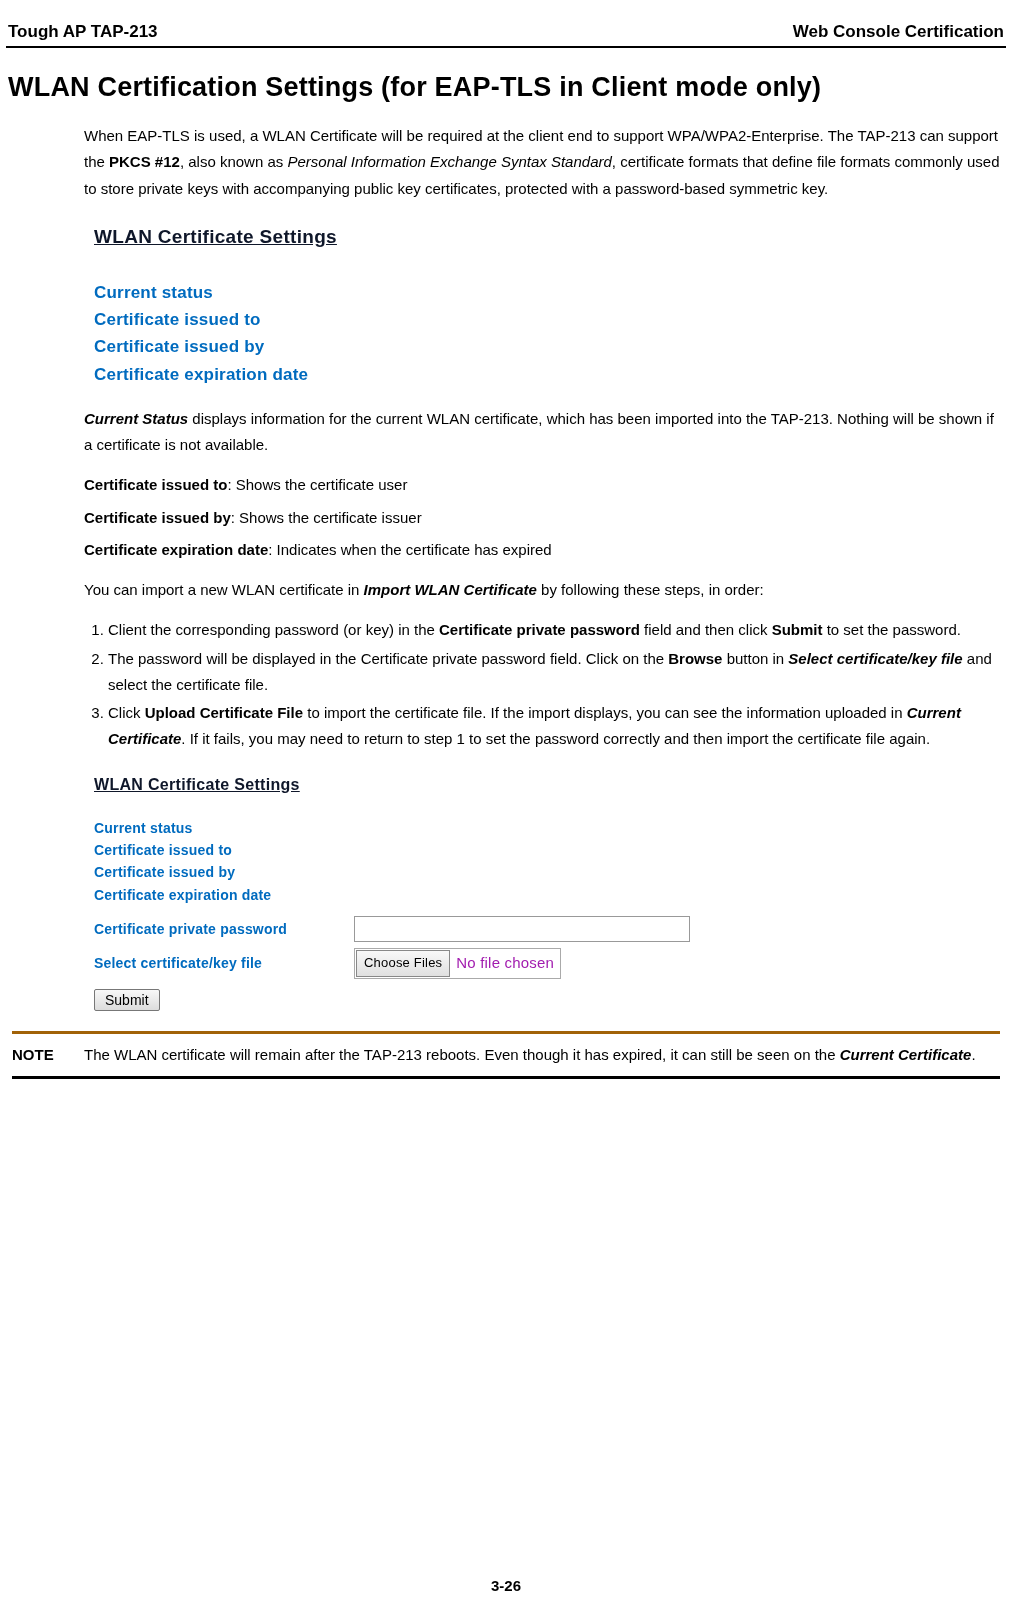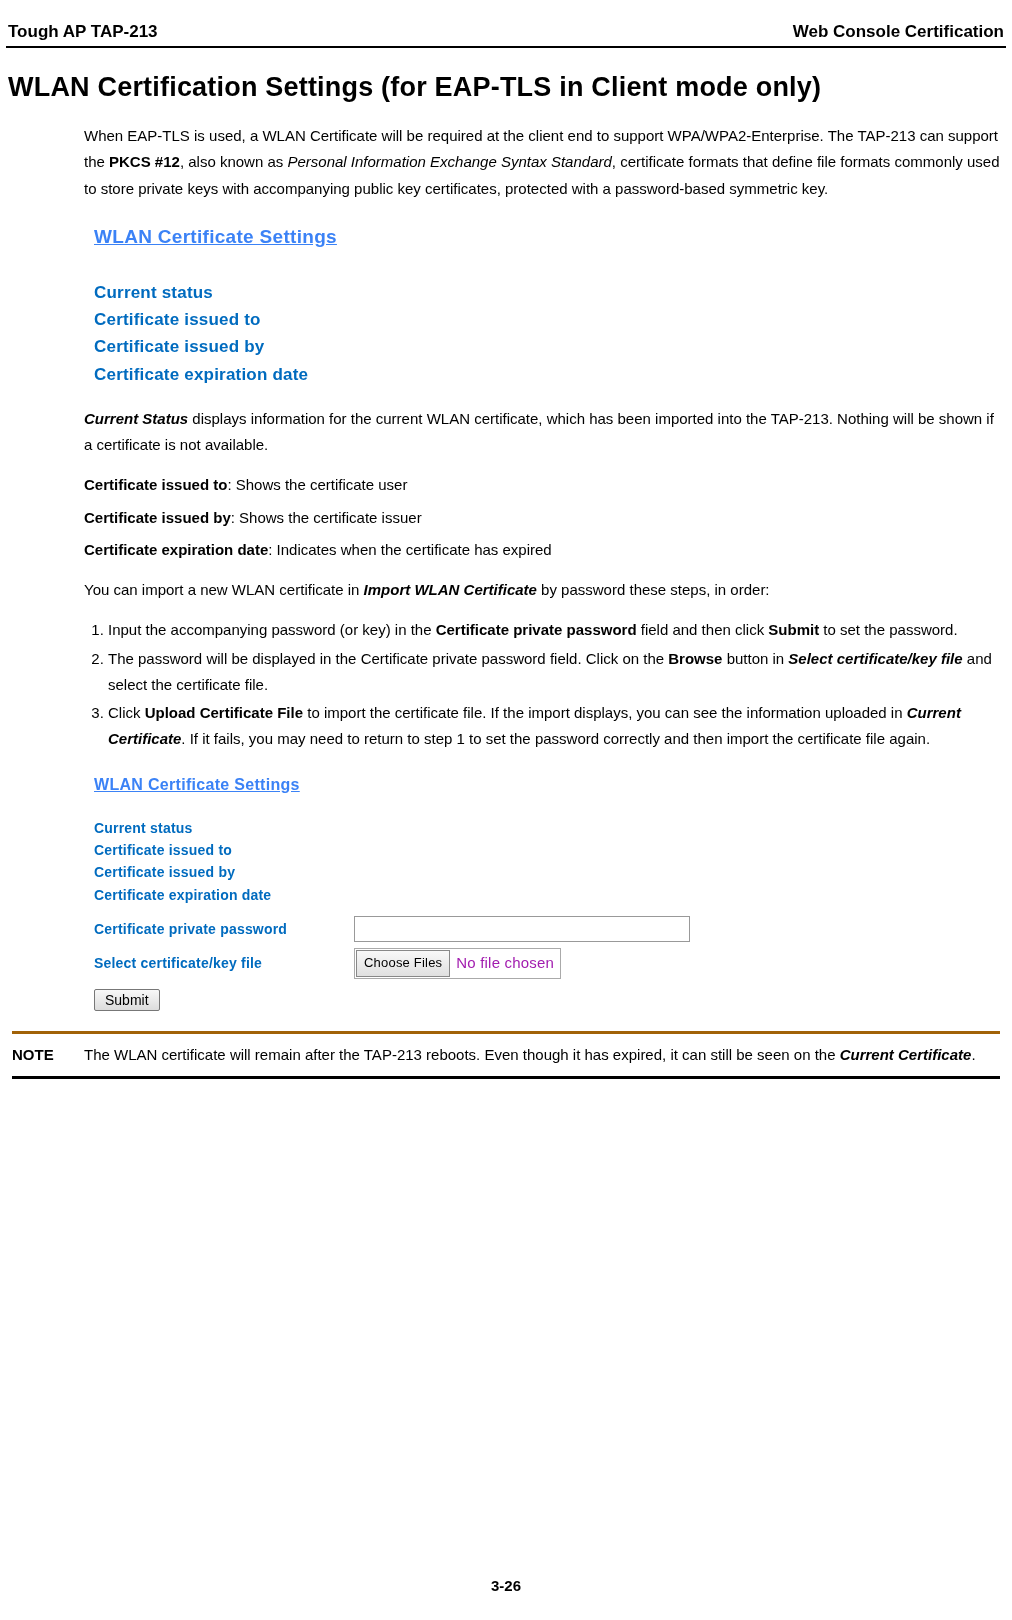--- a/index.html
+++ b/index.html
@@ -43,21 +43,21 @@
     line-height: 1.75;
   }
   .content p { margin: 0 0 14px 0; }
   .content .tight { margin: 0 0 6px 0; }
   .screenshot-box {
     margin: 18px 0 18px 10px;
     width: 760px;
   }
   .sc-title {
     font-family: Tahoma, Verdana, sans-serif;
-    color: #3b82f6;
+    color: #0f172a;
     font-weight: bold;
     font-size: 19px;
     text-decoration: underline;
     margin-bottom: 26px;
     display: inline-block;
     letter-spacing: 0.3px;
   }
   .sc-row {
     font-family: Tahoma, Verdana, sans-serif;
     color: #006bbf;
@@ -186,26 +186,26 @@
     <p class="tight">
       <b>Certificate issued to</b><span>: Shows the certificate user</span>
     </p>
     <p class="tight">
       <b>Certificate issued by</b><span>: Shows the certificate issuer</span>
     </p>
     <p>
       <b>Certificate expiration date</b><span>: Indicates when the certificate has expired</span>
     </p>
     <p>
-      <span>You can import a new WLAN certificate in </span><span class="bi">Import WLAN Certificate</span><span> by password these steps, in order:</span>
+      <span>You can import a new WLAN certificate in </span><span class="bi">Import WLAN Certificate</span><span> by following these steps, in order:</span>
     </p>
 
     <ol class="steps">
       <li>
-        <span>Input the accompanying password (or key) in the </span><b>Certificate private password</b><span> field and then click </span><b>Submit</b><span> to set the password.</span>
+        <span>Client the corresponding password (or key) in the </span><b>Certificate private password</b><span> field and then click </span><b>Submit</b><span> to set the password.</span>
       </li>
       <li>
         <span>The password will be displayed in the Certificate private password field. Click on the </span><b>Browse</b><span> button in </span><span class="bi">Select certificate/key file</span><span> and select the certificate file.</span>
       </li>
       <li>
         <span>Click </span><b>Upload Certificate File</b><span> to import the certificate file. If the import displays, you can see the information uploaded in </span><span class="bi">Current Certificate</span><span>. If it fails, you may need to return to step 1 to set the password correctly and then import the certificate file again.</span>
       </li>
     </ol>
 
     <div class="screenshot-box" style="font-size:15px;">

